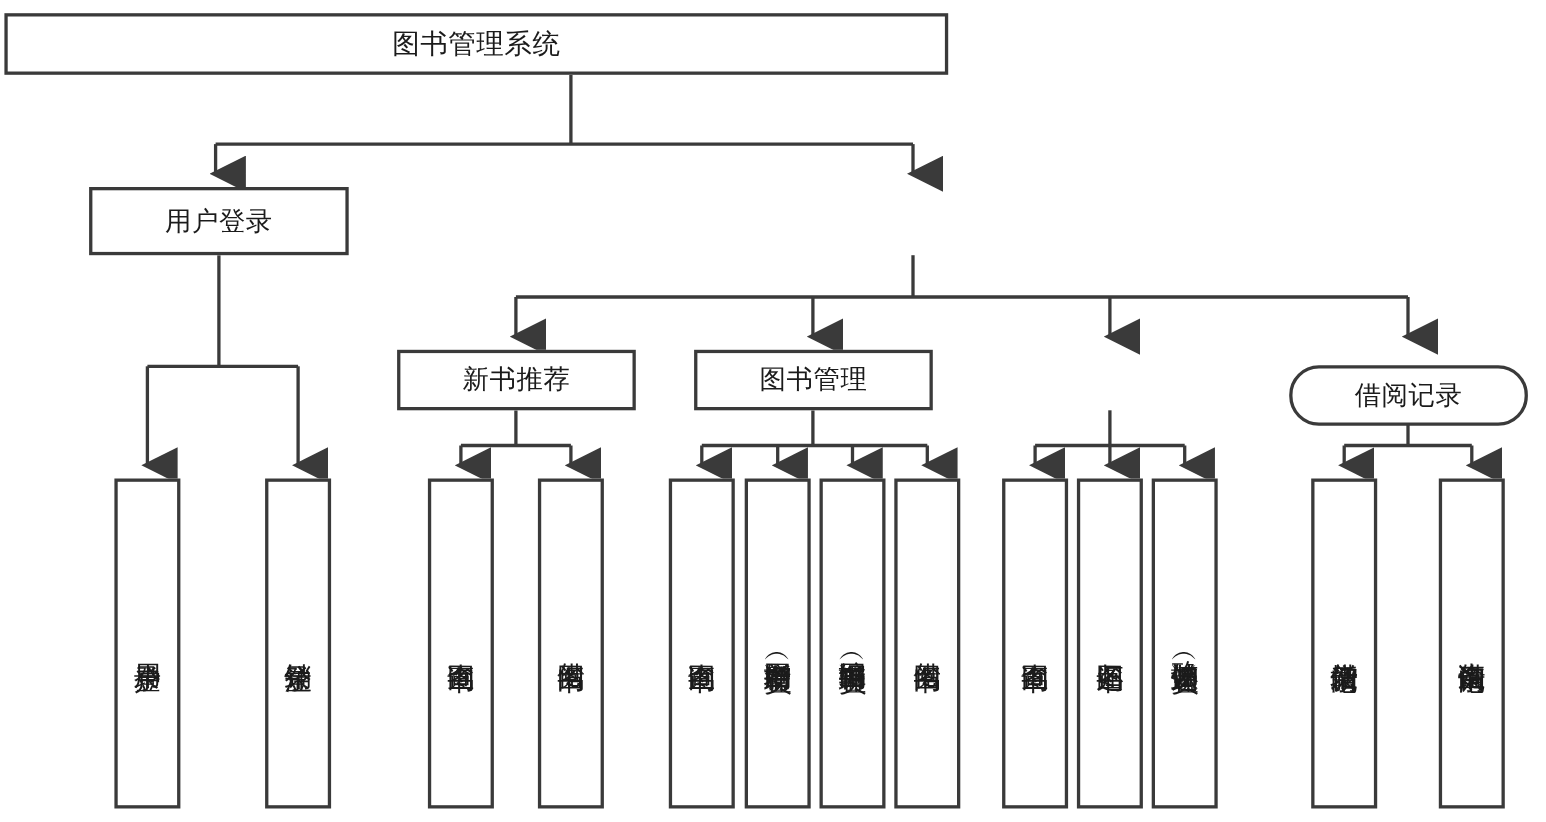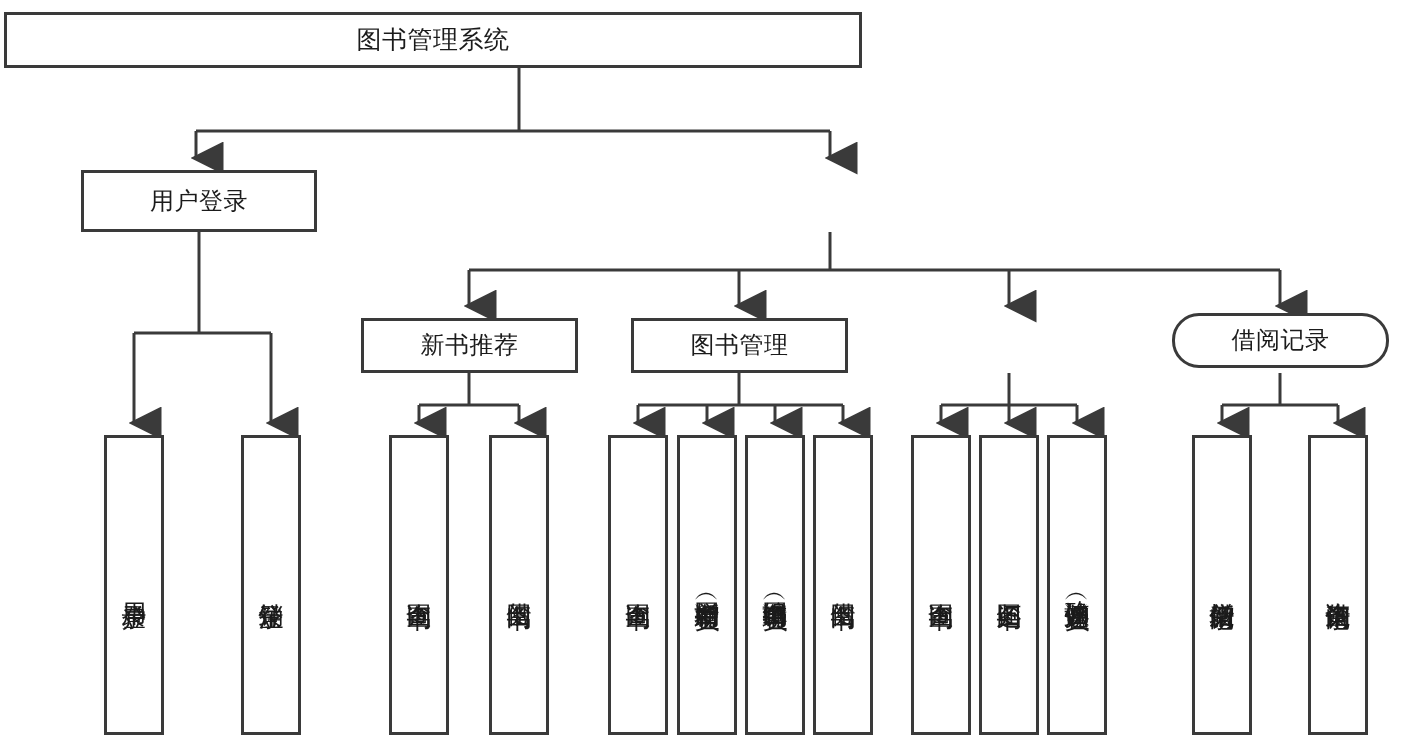--- a/index.html
+++ b/index.html
@@ -127,21 +127,21 @@
   <div class="node node-l1" style="left:81px; top:170px; width:236px; height:62px;">
     <span class="label">用户登录</span>
   </div>
 
   <div class="node node-l2" style="left:361px; top:318px; width:217px; height:55px;">
     <span class="label">新书推荐</span>
   </div>
   <div class="node node-l2" style="left:631px; top:318px; width:217px; height:55px;">
     <span class="label">图书管理</span>
   </div>
-  <div class="node node-l2" style="left:1172px; top:313px; width:217px; height:55px;border-radius:27px;">
+  <div class="node node-l2" style="left:1172px; top:332px; width:217px; height:55px;border-radius:27px;">
     <span class="label">借阅记录</span>
   </div>
 
   <div class="node node-leaf" style="left:104px; top:435px; width:60px; height:300px;">
     <span class="label">用户登录</span>
   </div>
   <div class="node node-leaf" style="left:241px; top:435px; width:60px; height:300px;">
     <span class="label">注销登录</span>
   </div>
 

